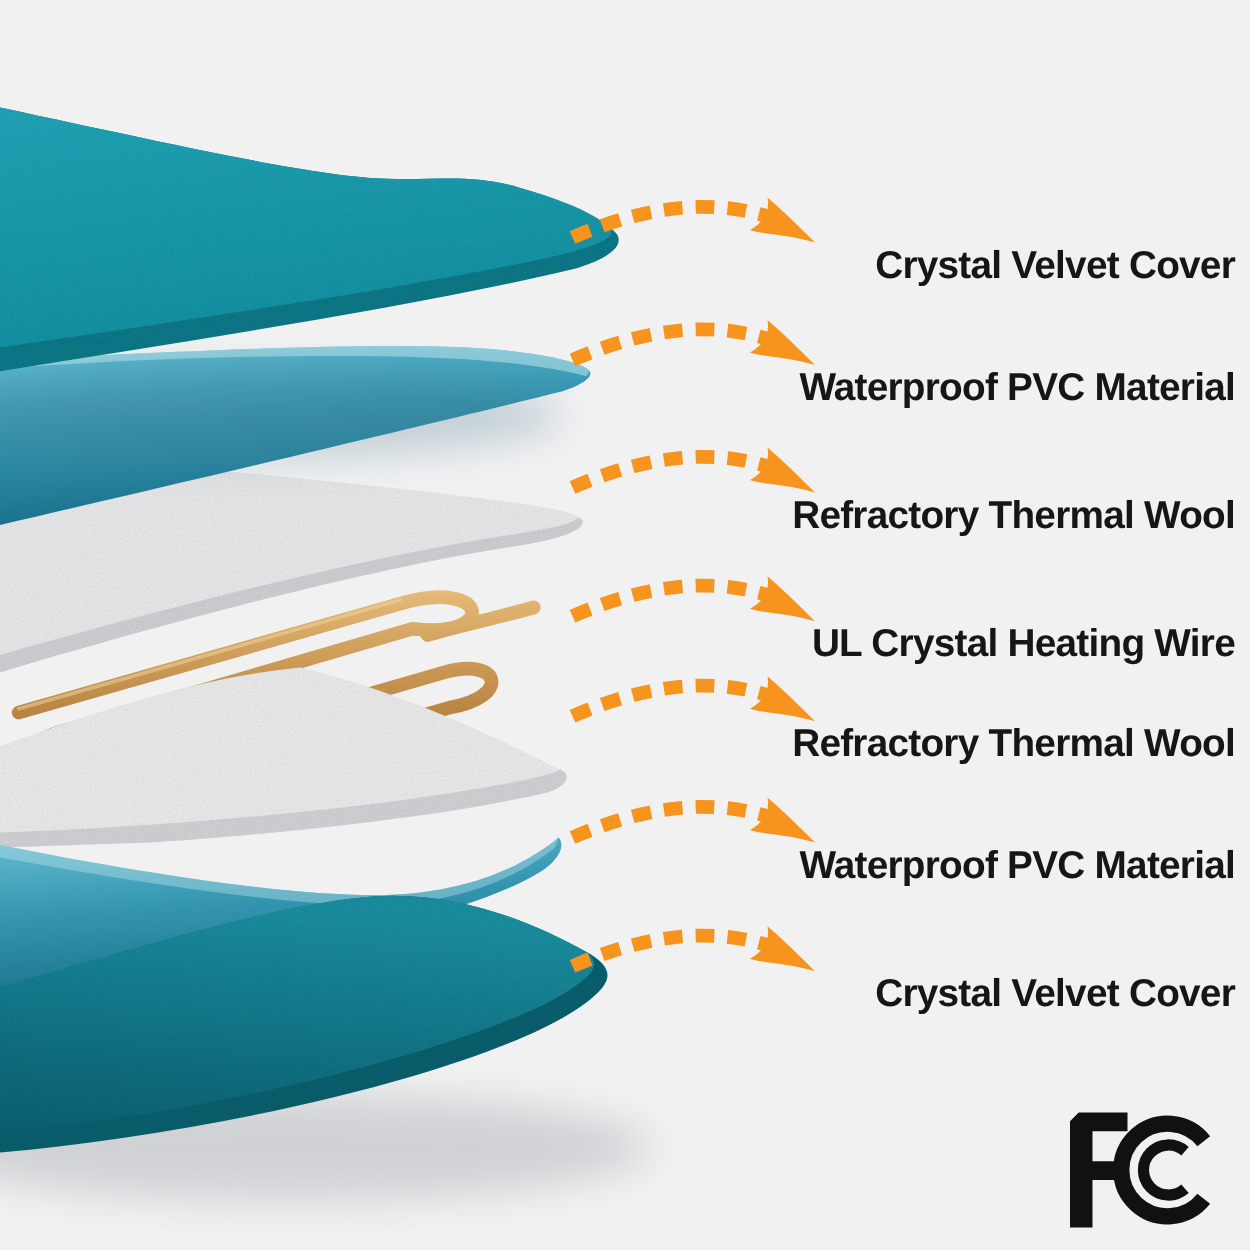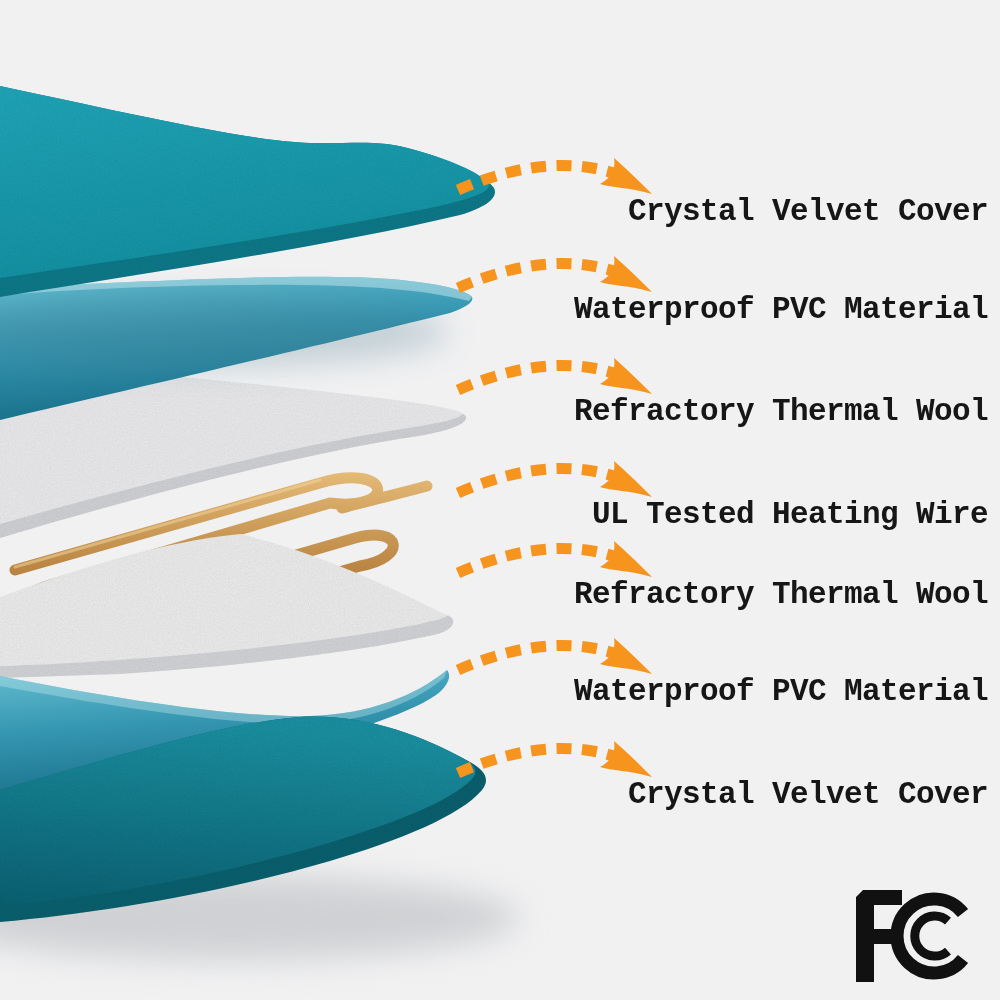--- a/index.html
+++ b/index.html
@@ -1,21 +1,21 @@
 <!DOCTYPE html>
 <html><head>
 <meta charset="utf-8">
 <style>
   html,body{margin:0;padding:0;}
   #stage{
     position:relative;
     width:1000px;height:1000px;
     background:#f1f1f2;
     overflow:hidden;
-    font-family:Liberation Mono, monospace;
+    font-family:Liberation Sans, sans-serif;
   }
   #layers-art{position:absolute;left:0;top:0;width:1000px;height:1000px;}
   .callout-label{
     position:absolute;
     right:12px;
     white-space:nowrap;
     font-weight:700;
     font-size:31px;
     line-height:40px;
     letter-spacing:-0.6px;
@@ -137,21 +137,21 @@
     <path class="head" d="M202,48 C178,41 162,42 150,38 C161,32 166,23 164,12 C178,24 191,37 202,48 Z"></path>
   </svg>
   <svg class="arrow" style="top:729px" viewBox="0 0 212 56">
     <path class="arc" d="M8,44 Q104,2 178,32"></path>
     <path class="head" d="M202,48 C178,41 162,42 150,38 C161,32 166,23 164,12 C178,24 191,37 202,48 Z"></path>
   </svg>
 
   <div class="callout-label" style="top:192px">Crystal Velvet Cover</div>
   <div class="callout-label" style="top:290px">Waterproof PVC Material</div>
   <div class="callout-label" style="top:392px">Refractory Thermal Wool</div>
-  <div class="callout-label" style="top:495px">UL Tested Heating Wire</div>
+  <div class="callout-label" style="top:495px">UL Crystal Heating Wire</div>
   <div class="callout-label" style="top:575px">Refractory Thermal Wool</div>
   <div class="callout-label" style="top:672px">Waterproof PVC Material</div>
   <div class="callout-label" style="top:775px">Crystal Velvet Cover</div>
 
   <svg id="fcc-logo" viewBox="845 880 145 110" role="img" aria-label="FCC">
     <path d="M856,897 L863,890 L902,890 L902,905 L874,905 L874,929 L899,929 L899,944 L874,944 L874,982 L856,982 Z" fill="#111"></path>
     <path d="M963,959 A37,37 0 1 1 963,913" fill="none" stroke="#111" stroke-width="13"></path>
     <path d="M948,951 A20,20 0 1 1 948,921" fill="none" stroke="#111" stroke-width="9"></path>
   </svg>
 

